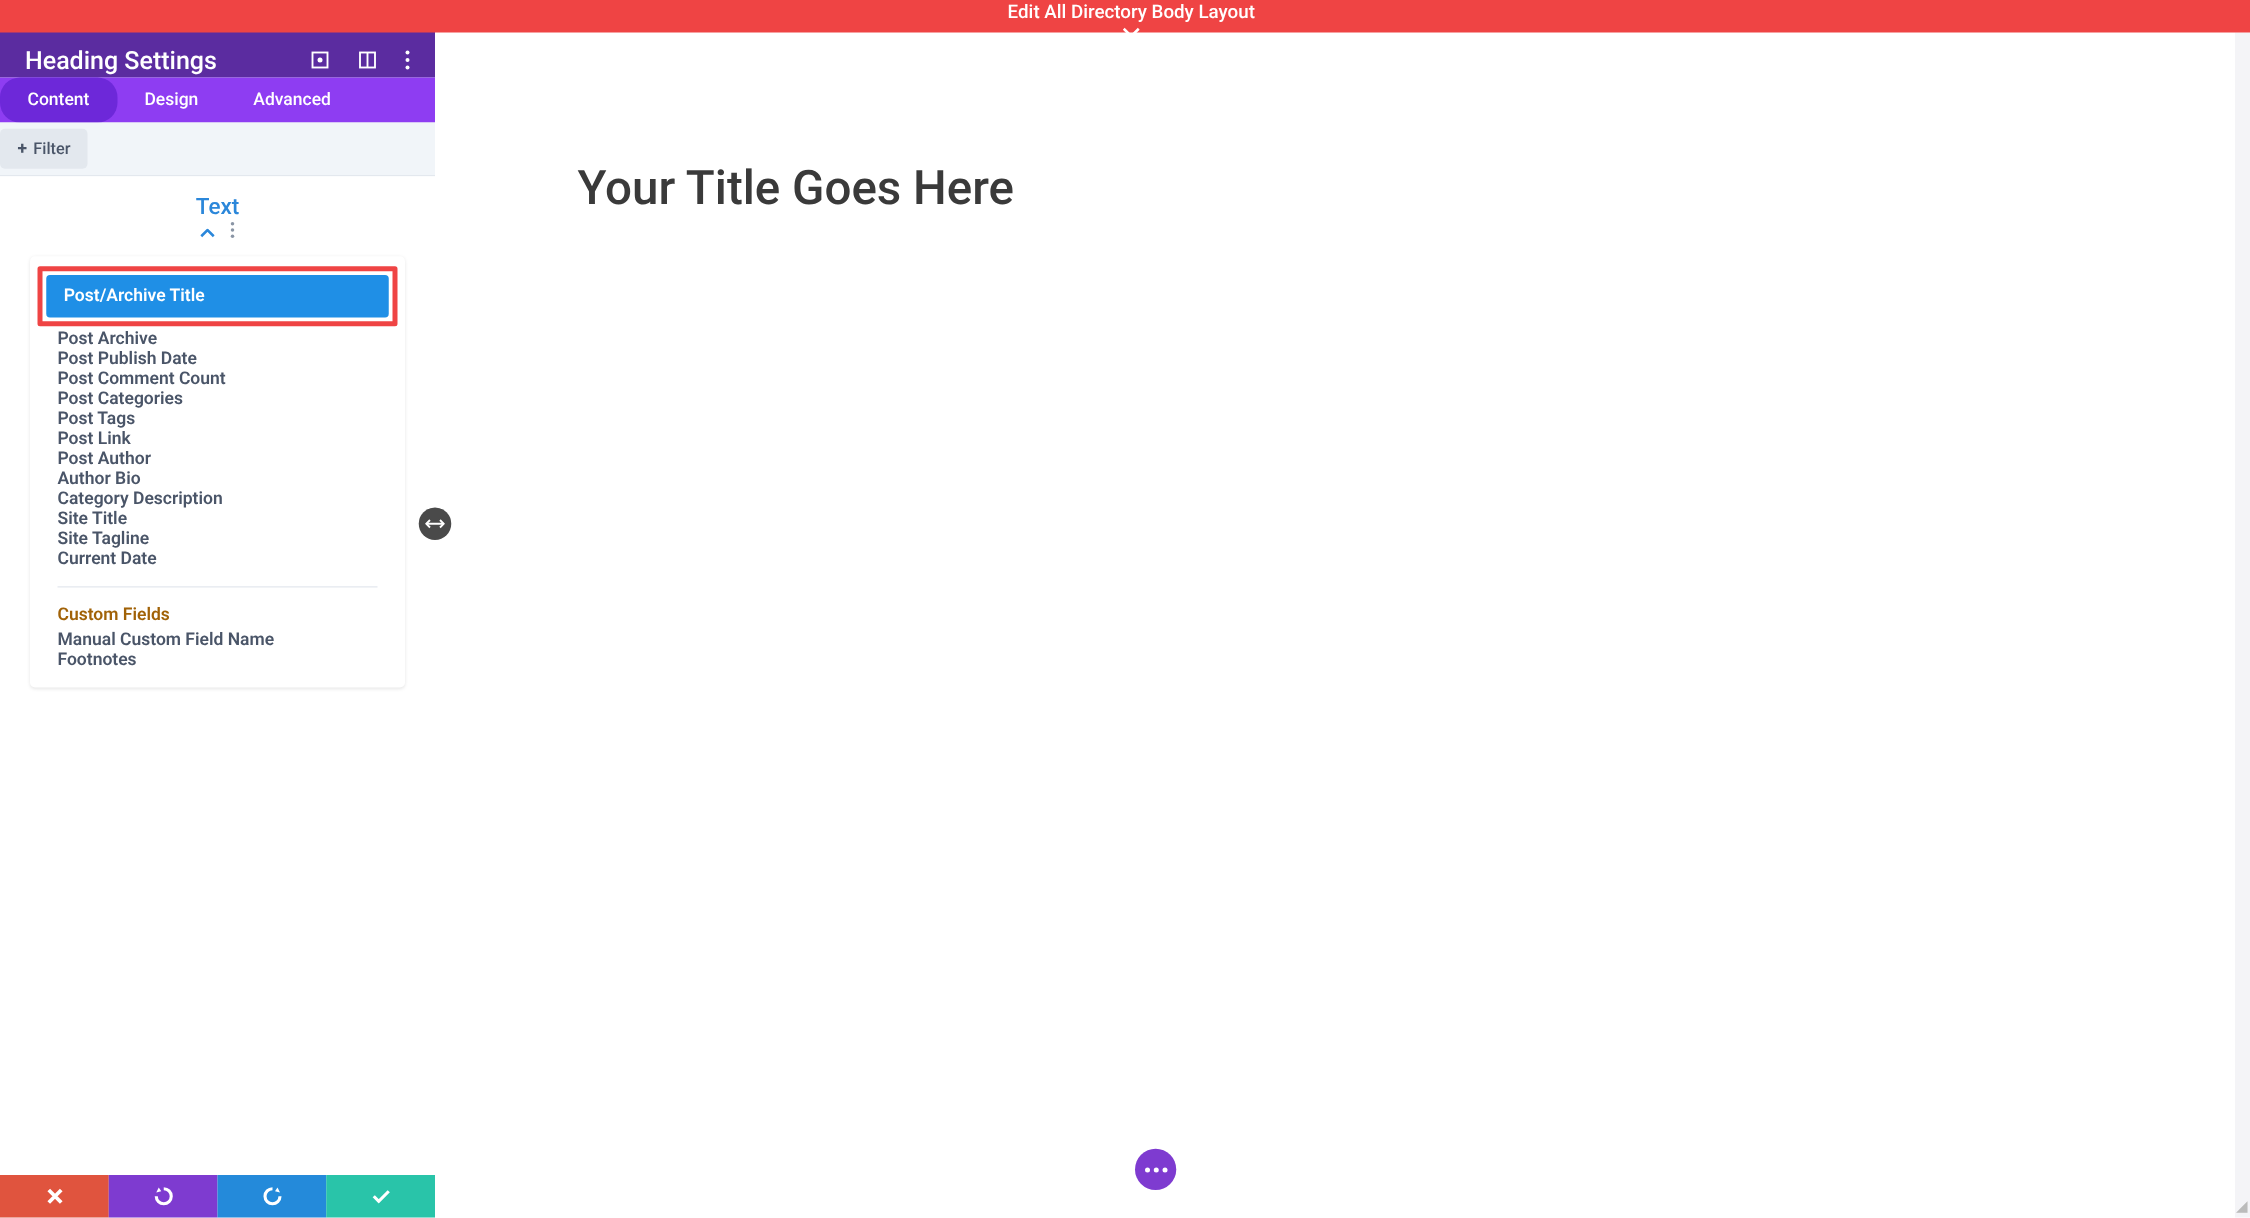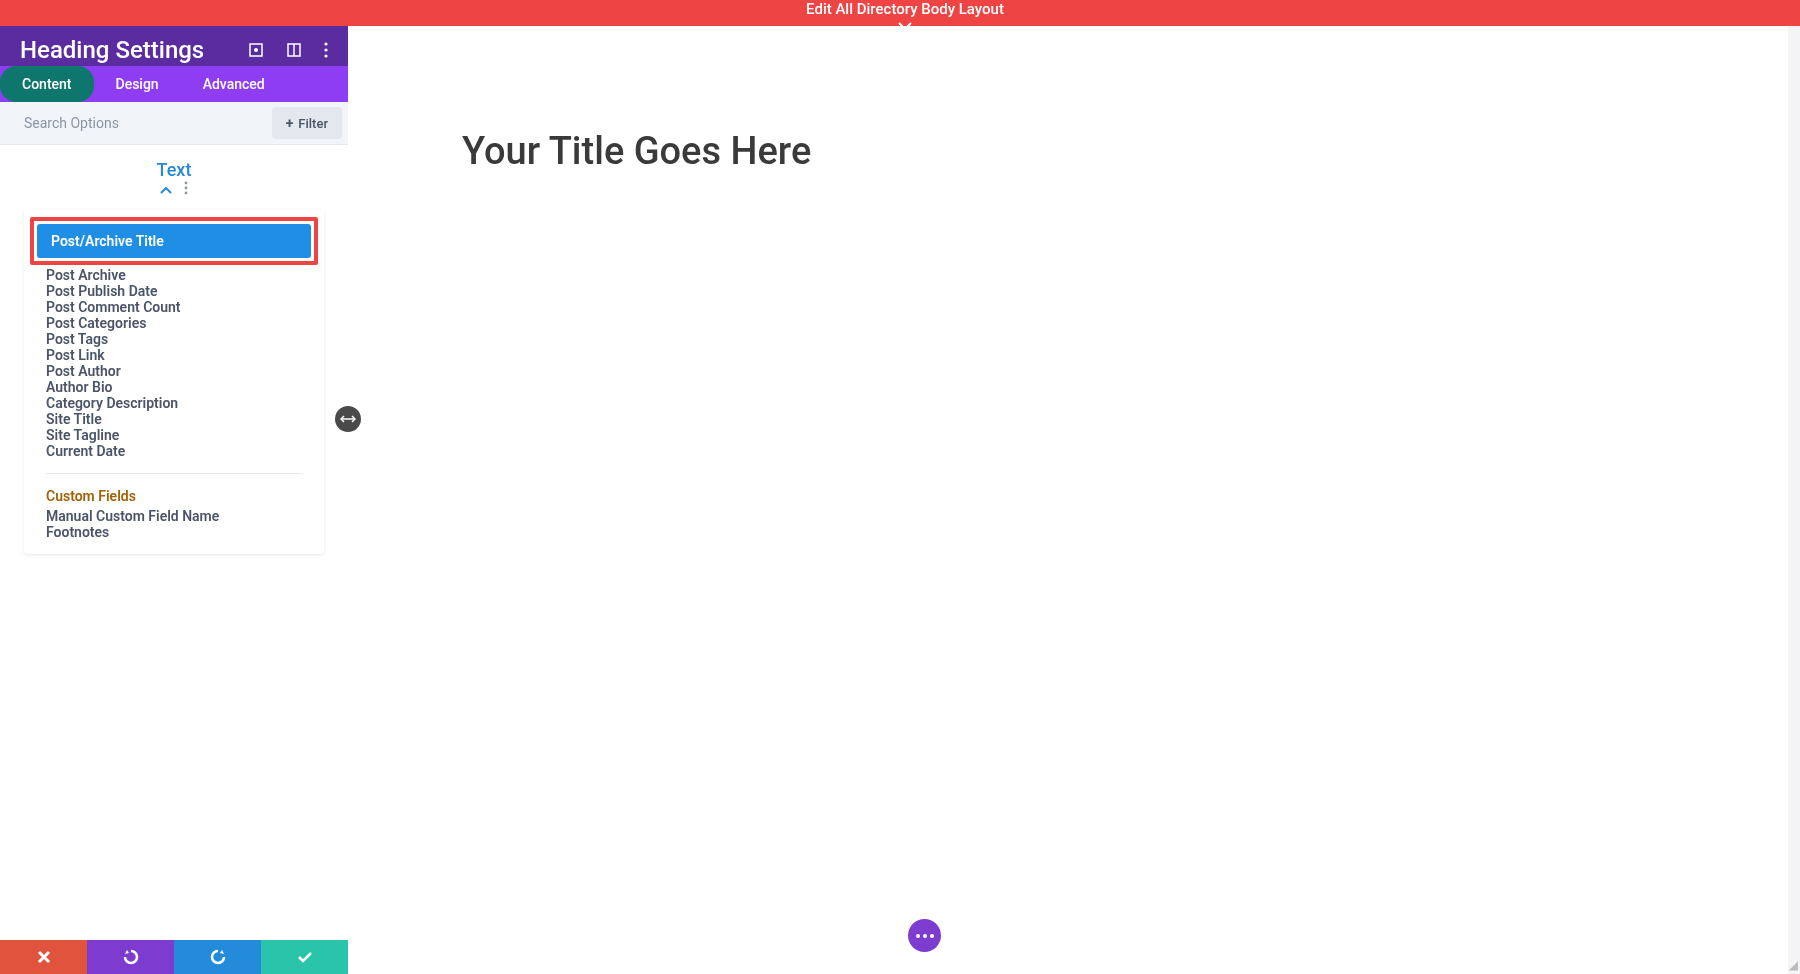--- a/index.html
+++ b/index.html
@@ -7,29 +7,29 @@
 
 
 .topbar { height:26px; background:#ef4444; display:flex; align-items:center; justify-content:space-between; padding:0 10px 0 20px; position:relative; z-index:5;flex-direction:column; }
 .topbar-title { color:#fff; font-size:15px; font-weight:500; }
 .topbar-close { color:#fff; font-size:20px; cursor:pointer; padding:0 8px; }
 
 
 .sidebar { position:absolute; top:0; left:0; width:348px; height:100%; display:flex; flex-direction:column; z-index:4; background:#f1f5f9; }
 .sidehead { background:#5b2ca0; padding-top:26px; }
 .sidehead-row { display:flex; align-items:center; justify-content:space-between; padding:10px 20px 2px 20px; }
-.sidehead-title { color:#fff; font-size:24px; font-weight:500; }
+.sidehead-title { color:#fff; font-size:20px; font-weight:500; }
 .sidehead-icons { display:flex; gap:22px; align-items:center; color:#fff; }
 .sidehead-icons svg { display:block; }
 .sidehead-preset { color:#d9c9f3; font-size:13px; padding:0 20px 12px 20px; display:flex; align-items:center; gap:5px; }
 .sidehead-preset .caret { font-size:9px; }
 
 .tabs { display:flex; background:#8e3df2; }
 .tab { flex:0 0 auto; padding:10px 22px; color:#fff; font-size:14px; font-weight:500; cursor:pointer; }
-.tab.active { background:#0f766e;border-radius:16px; }
+.tab.active { background:#6d28d9;border-radius:16px; }
 
 .searchrow { display:flex; align-items:center; background:#f1f5f9; border-bottom:1px solid #e3e8ee; }
 .searchrow input { flex:1; border:none; background:transparent; padding:12px 24px; font-size:14px; color:#555; outline:none; }
 .searchrow input::placeholder { color:#8a95a5; }
 .filterbtn { background:#e3e8ee; color:#4a5568; font-size:13px; font-weight:500; padding:8px 14px; margin:5px 6px 5px 0; border-radius:4px; display:flex; align-items:center; gap:5px; cursor:pointer; }
 .filterbtn .plus { font-size:14px; font-weight:700; }
 
 .panel { flex:1; overflow:auto; background:#fff; }
 .sectionhead { display:flex; align-items:center; justify-content:space-between; padding:14px 24px 10px 24px;flex-direction:column; }
 .sectionhead-title { color:#2b87da; font-size:18px; font-weight:500; }
@@ -108,21 +108,20 @@
     </div>
   </div>
 
   <div class="tabs" id="tabs">
       <div class="tab active">Content</div>
       <div class="tab">Design</div>
       <div class="tab">Advanced</div>
     </div>
 
   <div class="searchrow">
-    <input type="text" placeholder="Search Options" style="">
     <div class="filterbtn">
       <span class="plus">+</span>
       <span>Filter</span>
     </div>
   </div>
 
   <div class="panel">
     <div class="sectionhead">
       <div class="sectionhead-title">Text</div>
       <div class="sectionhead-right">

